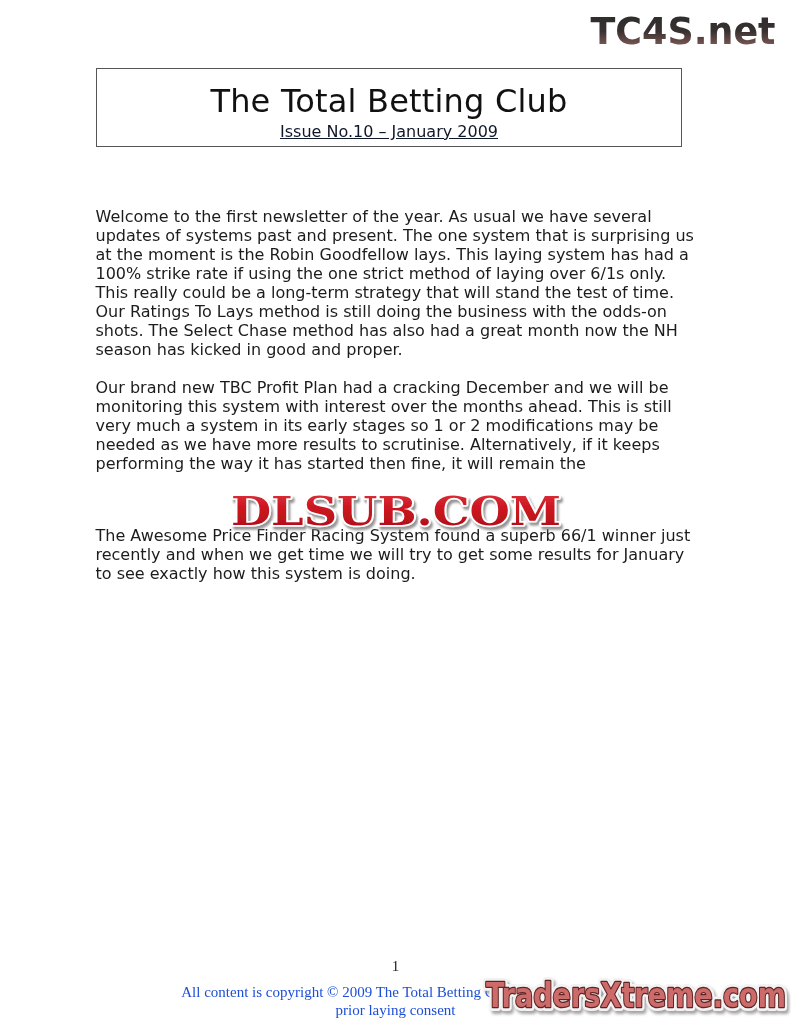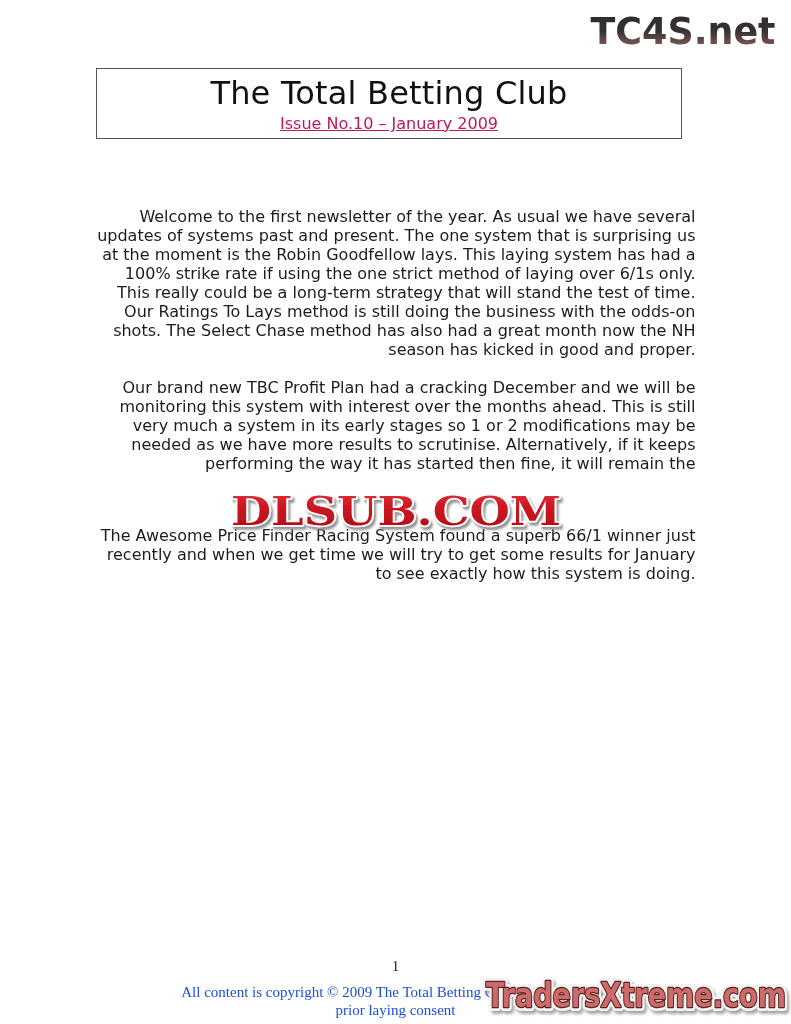--- a/index.html
+++ b/index.html
@@ -26,36 +26,36 @@
     border: 1px solid #565656;
     text-align: center;
     color: #111111;
     background: #ffffff;
   }
   .title-line {
     font-size: 32px;
     line-height: 39px;
     letter-spacing: 0.2px;
   }
-  .title-line.first { margin-top: 5px; }
+  .title-line.first { margin-top: 13px; }
   .issue-line {
     font-size: 16px;
     line-height: 22px;
     text-decoration: underline;
     margin-bottom: 3px;
-    color: #be185d;
+    color: #0f172a;
   }
 
   
   .content {
     position: absolute;
     top: 207px; left: 50%;
     transform: translateX(-50%);
     width: 600px;
-    text-align: right;
+    text-align: left;
     font-size: 16px;
     line-height: 19px;
     color: #1c1c1c;
   }
   .content p { margin: 0 0 19px 0; }
   .content p.after-watermark { margin-top: 53px; }
 
   
   .dlsub-svg {
     position: absolute;

